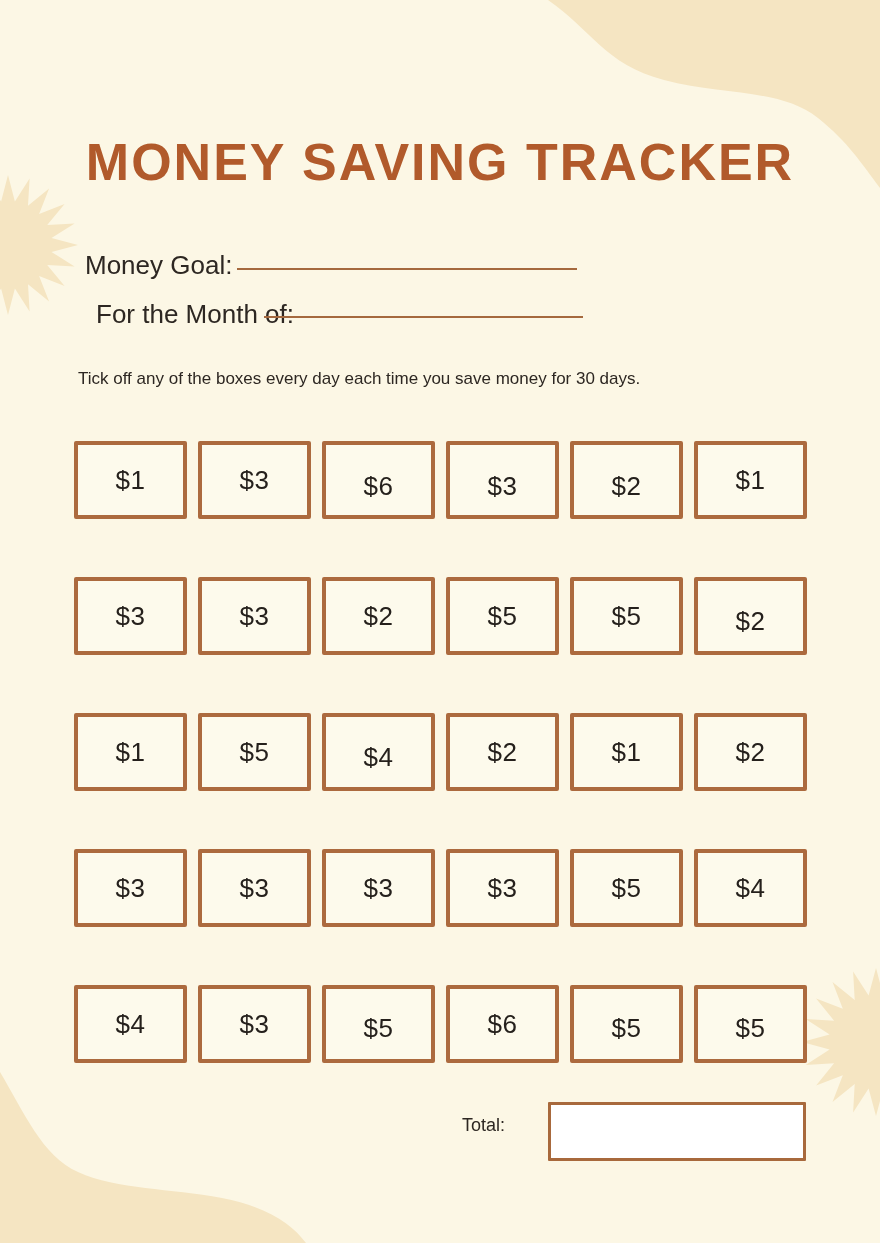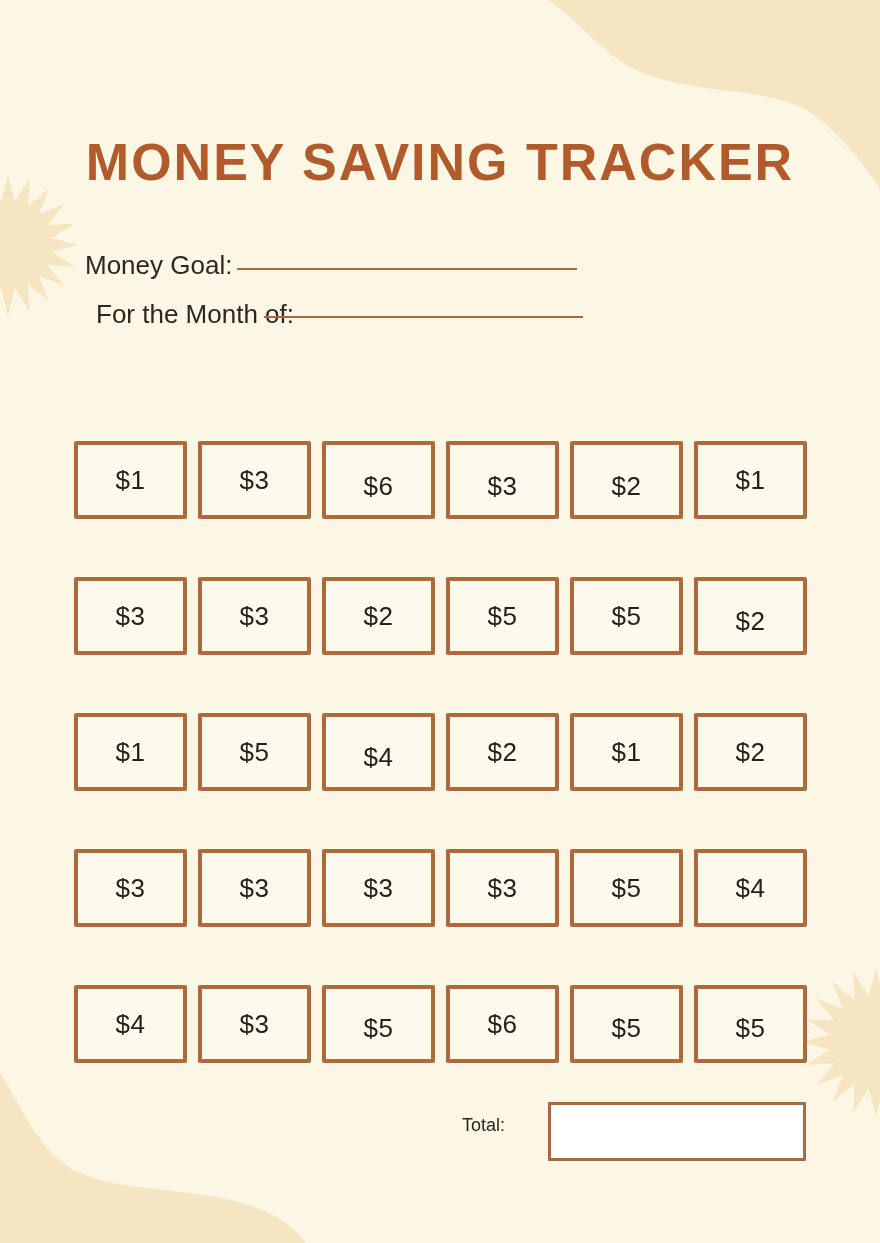--- a/index.html
+++ b/index.html
@@ -88,20 +88,21 @@
 
 <div class="layer">
   <h1 class="title">MONEY SAVING TRACKER</h1>
 
   <span class="field-label" id="money-goal-label">Money Goal:</span>
   <input class="line-input" id="money-goal-input" type="text" value="" style="">
 
   <span class="field-label" id="month-label">For the Month of:</span>
   <input class="line-input" id="month-input" type="text" value="" style="">
 
+  <p class="instruction">Tick off any of the boxes every day each time you save money for 30 days.</p>
 
   <div class="grid">
       <div class="cell">
         <span class="amt">$1</span>
       </div>
       <div class="cell">
         <span class="amt">$3</span>
       </div>
       <div class="cell">
         <span class="amt">$6</span>

